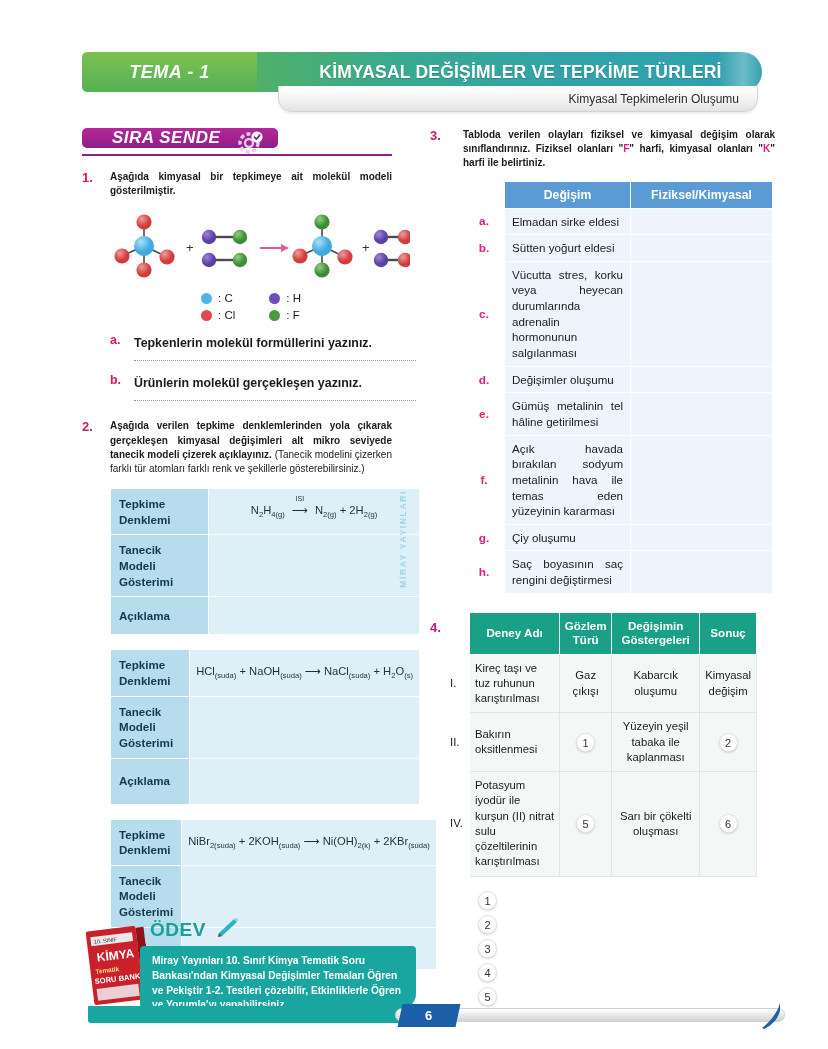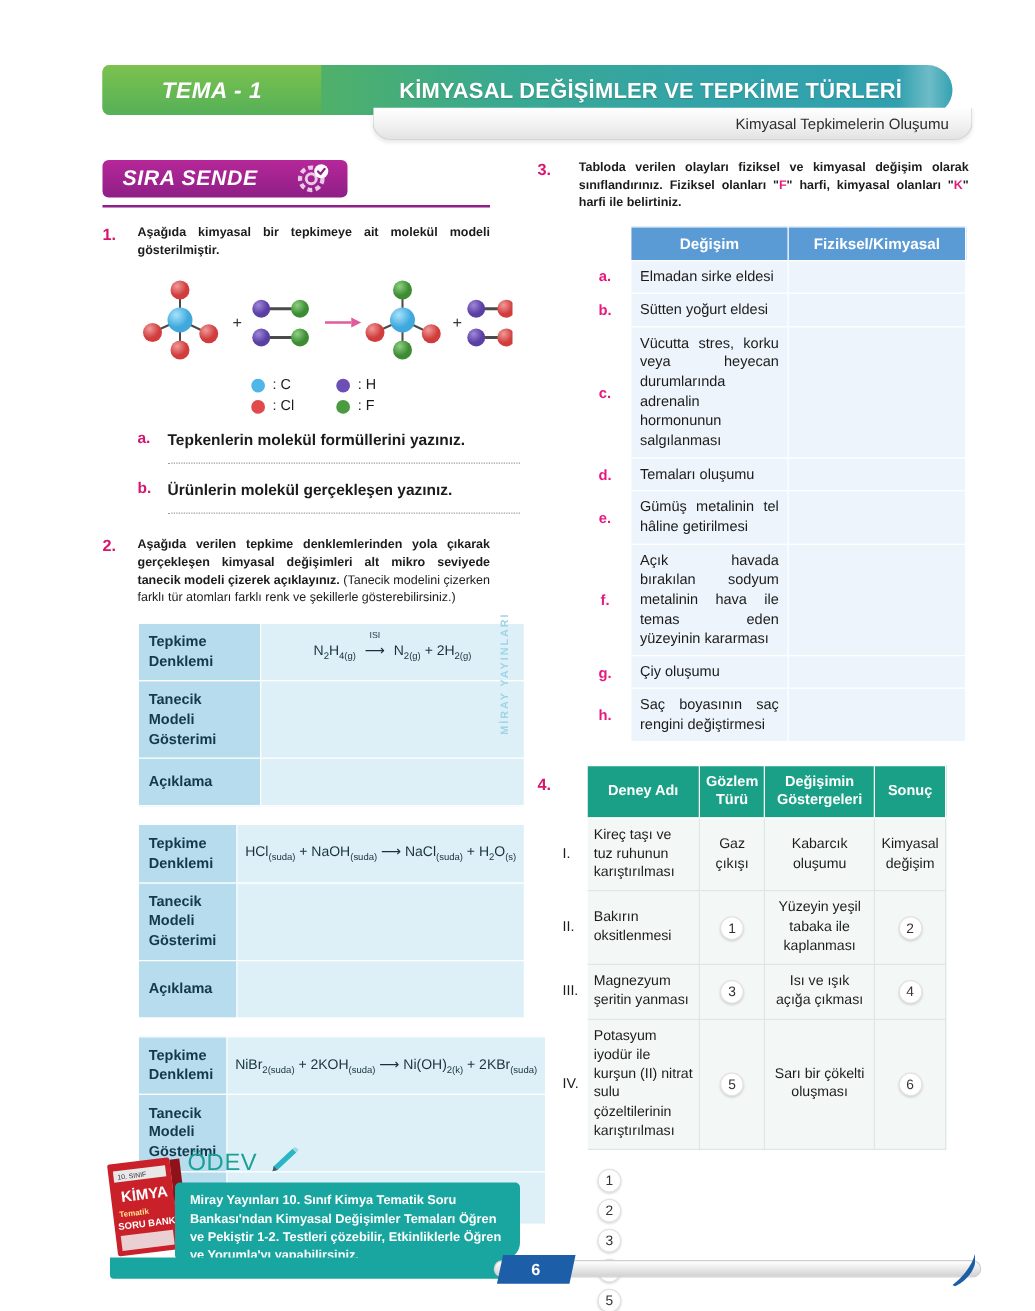--- a/index.html
+++ b/index.html
@@ -34,40 +34,40 @@
     letter-spacing: .5px;
     text-align: right;
   }
   .hdr-title {
     position: absolute; left: 186px; top: 0; width: 505px; height: 40px;
     display: flex; align-items: center; justify-content: center;
     color: #ffffff; font-size: 17.5px; font-weight: bold; letter-spacing: .2px;
     text-shadow: 0 1px 1px rgba(0,0,0,.18);
   }
   .subtitle-tab {
-    position: absolute; left: 216px; top: 34px; width: 480px; height: 26px;
+    position: absolute; left: 196px; top: 34px; width: 480px; height: 26px;
     background: linear-gradient(180deg,#ffffff 0%,#f2f2f2 55%,#e3e3e3 100%);
     border: 1px solid #d4d4d4; border-top: none;
     border-radius: 0 0 14px 14px;
     display: flex; align-items: center; justify-content: flex-end;
     padding-right: 18px;
     font-size: 12px; color: #2c2c2c;
     box-shadow: 0 2px 3px rgba(0,0,0,.08);
   }
 
   
   .col-left  { position: absolute; left: 82px; top: 128px; width: 310px; }
   .col-right { position: absolute; left: 430px; top: 128px; width: 345px; }
 
   
   .sira-badge {
-    width: 196px; height: 30px;
+    width: 196px; height: 20px;
     background: linear-gradient(180deg,#b6279a 0%,#8e1f86 100%);
     border-radius: 5px;
-    display: flex; align-items: center; padding-left: 16px;
+    display: flex; align-items: center; padding-left: 30px;
     position: relative;
   }
   .sira-badge .txt {
     color: #fff; font-size: 17px; font-weight: bold; font-style: italic; letter-spacing: .5px;
   }
   .gear-ico { position: absolute; right: 14px; top: 2px; width: 26px; height: 26px; }
   .sira-rule { width: 310px; height: 2px; background: #8e1f86; margin-top: 6px; }
 
   
   .q { position: relative; padding-left: 28px; margin-top: 14px; }
@@ -152,21 +152,21 @@
 
   
   .sidetext {
     position: absolute; left: 398px; top: 490px;
     writing-mode: vertical-rl; transform: rotate(180deg);
     font-size: 8.6px; letter-spacing: 1.6px; color: #9ed4e6; font-weight: bold;
   }
 
   
   .odev-wrap { position: absolute; left: 88px; top: 918px; width: 330px; height: 92px; }
-  .odev-title { position: absolute; left: 62px; top: 0px; color: #1aa096; font-size: 19px; font-weight: normal; letter-spacing: .5px; }
+  .odev-title { position: absolute; left: 62px; top: 0px; color: #1aa096; font-size: 19px; font-weight: bold; letter-spacing: .5px; }
   .odev-box {
     position: absolute; left: 52px; top: 28px; width: 276px; height: 62px;
     background: #1aa6a0; border-radius: 4px 4px 14px 4px;
     padding: 8px 10px 8px 12px;
   }
   .odev-box p { color: #fff; font-size: 10.2px; font-weight: bold; line-height: 1.45; }
   .book { position: absolute; left: 0px; top: 8px; width: 62px; height: 80px; transform: rotate(-7deg); }
 
   
   .footbar { position: absolute; left: 0px; top: 1000px; width: 828px; height: 32px; }
@@ -413,21 +413,21 @@
       <td class="desc">Sütten yoğurt eldesi</td>
       <td class="ans"></td>
     </tr>
     <tr>
       <td class="letter">c.</td>
       <td class="desc">Vücutta stres, korku veya heyecan durumlarında adrenalin hormonunun salgılanması</td>
       <td class="ans"></td>
     </tr>
     <tr>
       <td class="letter">d.</td>
-      <td class="desc">Temaları oluşumu</td>
+      <td class="desc">Değişimler oluşumu</td>
       <td class="ans"></td>
     </tr>
     <tr>
       <td class="letter">e.</td>
       <td class="desc">Gümüş metalinin tel hâline getirilmesi</td>
       <td class="ans"></td>
     </tr>
     <tr>
       <td class="letter">f.</td>
       <td class="desc">Açık havada bırakılan sodyum metalinin hava ile temas eden yüzeyinin kararması</td>
@@ -463,27 +463,20 @@
         <td class="c">Gaz çıkışı</td>
         <td class="c">Kabarcık oluşumu</td>
         <td class="c">Kimyasal değişim</td>
       </tr>
       <tr>
         <td class="rn" style="background:#fff;border-color:#fff">II.</td>
         <td>Bakırın oksitlenmesi</td>
         <td class="c"><span class="circ">1</span></td>
         <td class="c">Yüzeyin yeşil tabaka ile kaplanması</td>
         <td class="c"><span class="circ">2</span></td>
-      </tr>
-      <tr>
-        <td class="rn" style="background:#fff;border-color:#fff">III.</td>
-        <td>Magnezyum şeritin yanması</td>
-        <td class="c"><span class="circ">3</span></td>
-        <td class="c">Isı ve ışık açığa çıkması</td>
-        <td class="c"><span class="circ">4</span></td>
       </tr>
       <tr>
         <td class="rn" style="background:#fff;border-color:#fff">IV.</td>
         <td>Potasyum iyodür ile kurşun (II) nitrat sulu çözeltilerinin karıştırılması</td>
         <td class="c"><span class="circ">5</span></td>
         <td class="c">Sarı bir çökelti oluşması</td>
         <td class="c"><span class="circ">6</span></td>
       </tr>
     </tbody>
       </table>

